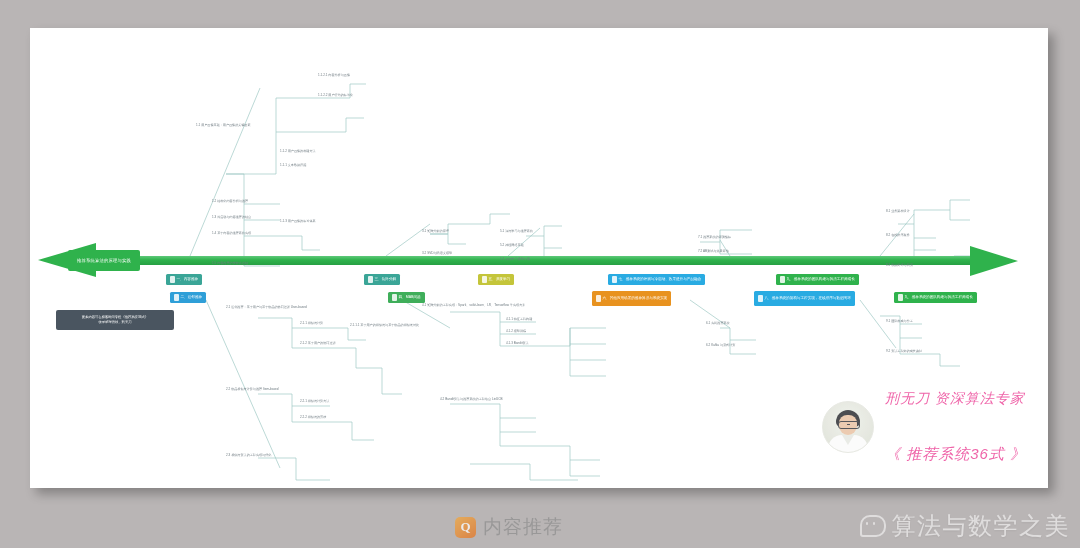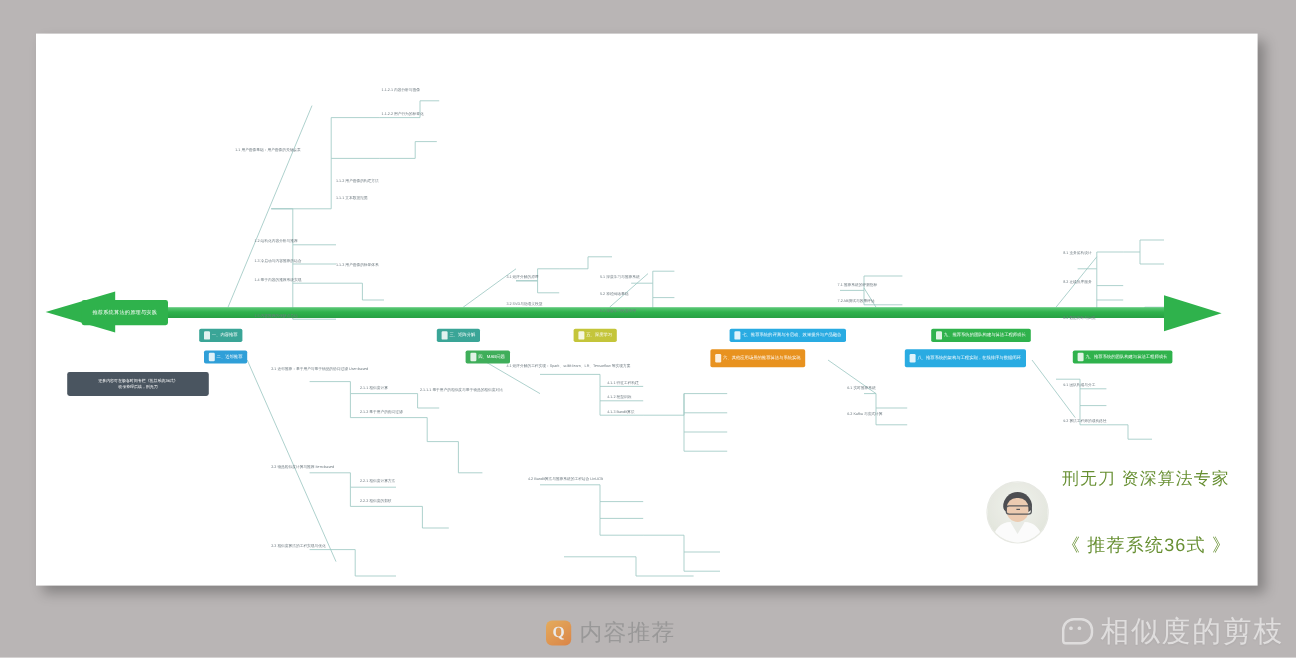--- a/index.html
+++ b/index.html
@@ -93,21 +93,21 @@
   .author .avatar .glasses:after{
     content:"";position:absolute;left:8.5px;top:2px;width:3px;height:1.1px;background:#3a3c40;
   }
   .author .avatar .body{
     position:absolute;left:5px;top:33px;width:40px;height:20px;border-radius:14px 14px 0 0;background:#fbfbfb;
   }
   .author .avatar .collar{
     position:absolute;left:19px;top:33px;width:12px;height:10px;background:#e6e8e2;
     clip-path:polygon(0 0,100% 0,50% 100%);
   }
-  .author .meta{color:#4d7c0f;}
+  .author .meta{color:#ec4899;font-style:italic;}
   .author .name{font-size:14px;letter-spacing:1px;margin-bottom:7px;}
   .author .book{font-size:15px;letter-spacing:1px;margin-top:37px;}
 
   
   .geek{
     position:absolute;left:455px;bottom:8px;display:flex;align-items:center;gap:7px;opacity:.72;
   }
   .geek .logo{
     width:21px;height:21px;border-radius:5px;
     background:linear-gradient(145deg,#f5a93c,#e8721d);
@@ -328,14 +328,14 @@
   </div>
 </div>
 
 <div class="geek">
   <div class="logo"></div>
   <div class="gname">内容推荐</div>
 </div>
 
 <div class="wechat">
   <div class="wicon"></div>
-  <div class="wname">相似度的剪枝</div>
+  <div class="wname">算法与数学之美</div>
 </div>
 
 </body></html>

